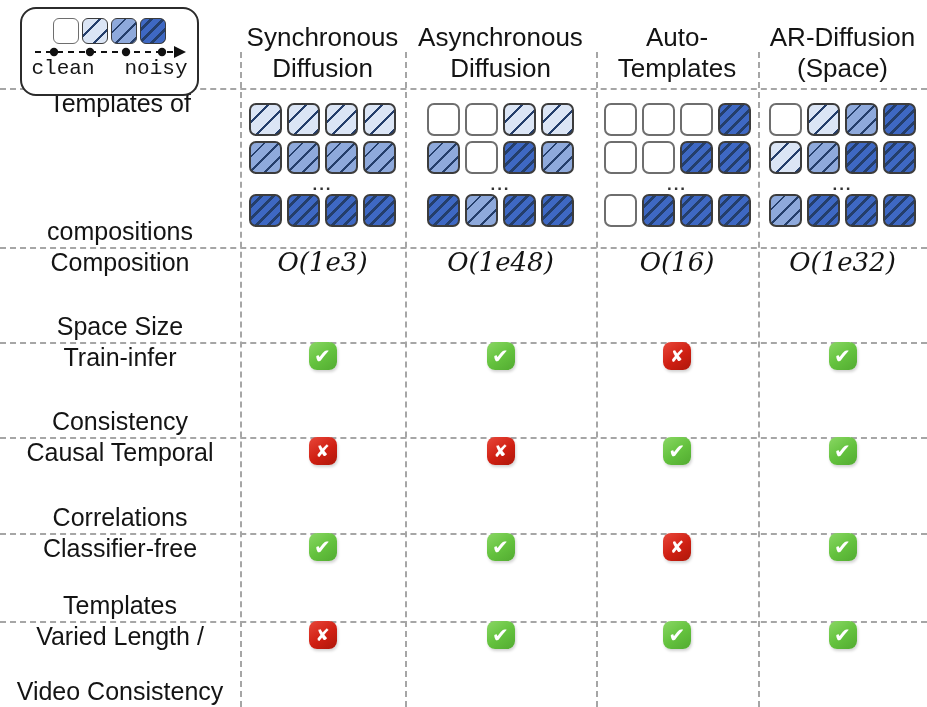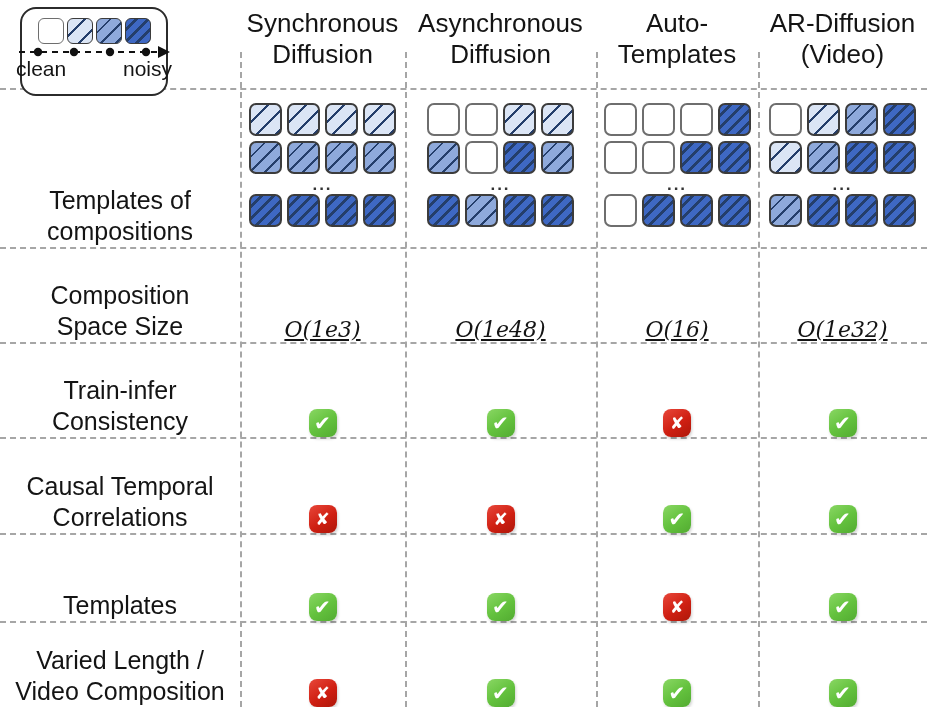--- a/index.html
+++ b/index.html
@@ -11,45 +11,45 @@
     position:relative; width:927px; height:707px; background:#fff;
     font-family:"Liberation Sans","DejaVu Sans",sans-serif; color:#141414;
     overflow:hidden;
   }
   .table{
     position:absolute; inset:0;
     display:grid;
     grid-template-columns:240px 165px 191px 162px 169px;
     grid-template-rows:88px 159px 95px 95px 96px 88px 86px;
   }
-  .cell{display:flex;flex-direction:column;align-items:center;justify-content:flex-end;text-align:center;}
-  .head{justify-content:flex-start;padding-top:8px;font-size:26px;line-height:1.18;}
+  .cell{display:flex;flex-direction:column;align-items:center;justify-content:space-between;text-align:center;}
+  .head{justify-content:flex-start;padding-top:22px;font-size:26px;line-height:1.18;}
   .rowlabel{font-size:25px;line-height:1.24;}
   .tmpl{justify-content:flex-start;padding-top:15px;}
   .sq-row{display:flex;gap:5px;}
   .sq-row + .sq-row{margin-top:5px;}
   .sq{width:33px;height:33px;box-sizing:border-box;border:2px solid #3c3c3c;border-radius:7px;}
   .sq.l0{background:var(--l0);border-color:#6e6e6e;}
   .sq.l1{background:repeating-linear-gradient(135deg,rgba(0,0,0,0) 0 11px,var(--hatch) 11px 13px),var(--l1);}
   .sq.l2{background:repeating-linear-gradient(135deg,rgba(0,0,0,0) 0 8.5px,var(--hatch) 8.5px 10.5px),var(--l2);}
   .sq.l3{background:repeating-linear-gradient(135deg,rgba(0,0,0,0) 0 6px,var(--hatch) 6px 8.5px),var(--l3);}
   .dots{font-size:17px;font-weight:700;letter-spacing:2px;color:#333;line-height:10px;margin:6px 0 4px 0;}
-  .ospace{font-family:"DejaVu Serif","Liberation Serif",serif;font-style:italic;font-size:22px;text-decoration:underline;}
+  .ospace{font-family:"DejaVu Serif","Liberation Serif",serif;font-style:italic;font-size:26px;}
   .mark{
     width:28px;height:28px;border-radius:8px;display:flex;align-items:center;justify-content:center;
     color:#fff;font-weight:700;box-shadow:1px 2px 3px rgba(0,0,0,0.18);
   }
   .mark.yes{background:linear-gradient(145deg,#8ad764 0%,var(--green) 52%,#52ab31 100%);font-size:20px;}
   .mark.no{background:linear-gradient(145deg,#e8473a 0%,var(--red) 55%,#ad170a 100%);font-size:17px;}
   .vline{position:absolute;top:52px;bottom:0;width:0;border-left:2px dashed var(--grid);}
   .hline{position:absolute;left:0;right:0;height:0;border-top:2px dashed var(--grid);}
   .legend{
-    position:absolute;left:20px;top:7px;width:148px;height:89px;background:#fff;
+    position:absolute;left:20px;top:7px;width:179px;height:89px;background:#fff;
     border:2px solid #2b2b2b;border-radius:16px;z-index:3;box-sizing:border-box;
-    display:flex;flex-direction:column;align-items:center;padding-top:9px;
+    display:flex;flex-direction:column;align-items:center;padding-top:9px;font-family:Liberation Mono, monospace;
   }
   .legend .sqs{display:flex;gap:3px;}
   .legend .sq{width:26px;height:26px;border-radius:6px;border-width:1.6px;}
   .legend .labels{width:156px;display:flex;justify-content:space-between;font-size:21px;margin-top:-3px;}
 </style>
 </head>
 <body>
 
 <div id="stage">
 
@@ -95,21 +95,21 @@
     <div class="cell head">
       <div>Asynchronous</div>
       <div>Diffusion</div>
     </div>
     <div class="cell head">
       <div>Auto-</div>
       <div>Templates</div>
     </div>
     <div class="cell head">
       <div>AR-Diffusion</div>
-      <div>(Video)</div>
+      <div>(Space)</div>
     </div>
 
     <div class="cell rowlabel">
       <div>Templates of</div>
       <div>compositions</div>
     </div>
     <div class="cell tmpl">
         <div class="sq-row">
           <div class="sq l1"></div>
           <div class="sq l1"></div>
@@ -231,38 +231,39 @@
         <div class="mark no">✘</div>
       </div>
     <div class="cell">
         <div class="mark yes">✔</div>
       </div>
     <div class="cell">
         <div class="mark yes">✔</div>
       </div>
 
     <div class="cell rowlabel">
+      <div>Classifier-free</div>
       <div>Templates</div>
     </div>
     <div class="cell">
         <div class="mark yes">✔</div>
       </div>
     <div class="cell">
         <div class="mark yes">✔</div>
       </div>
     <div class="cell">
         <div class="mark no">✘</div>
       </div>
     <div class="cell">
         <div class="mark yes">✔</div>
       </div>
 
     <div class="cell rowlabel">
       <div>Varied Length /</div>
-      <div>Video Composition</div>
+      <div>Video Consistency</div>
     </div>
     <div class="cell">
         <div class="mark no">✘</div>
       </div>
     <div class="cell">
         <div class="mark yes">✔</div>
       </div>
     <div class="cell">
         <div class="mark yes">✔</div>
       </div>

